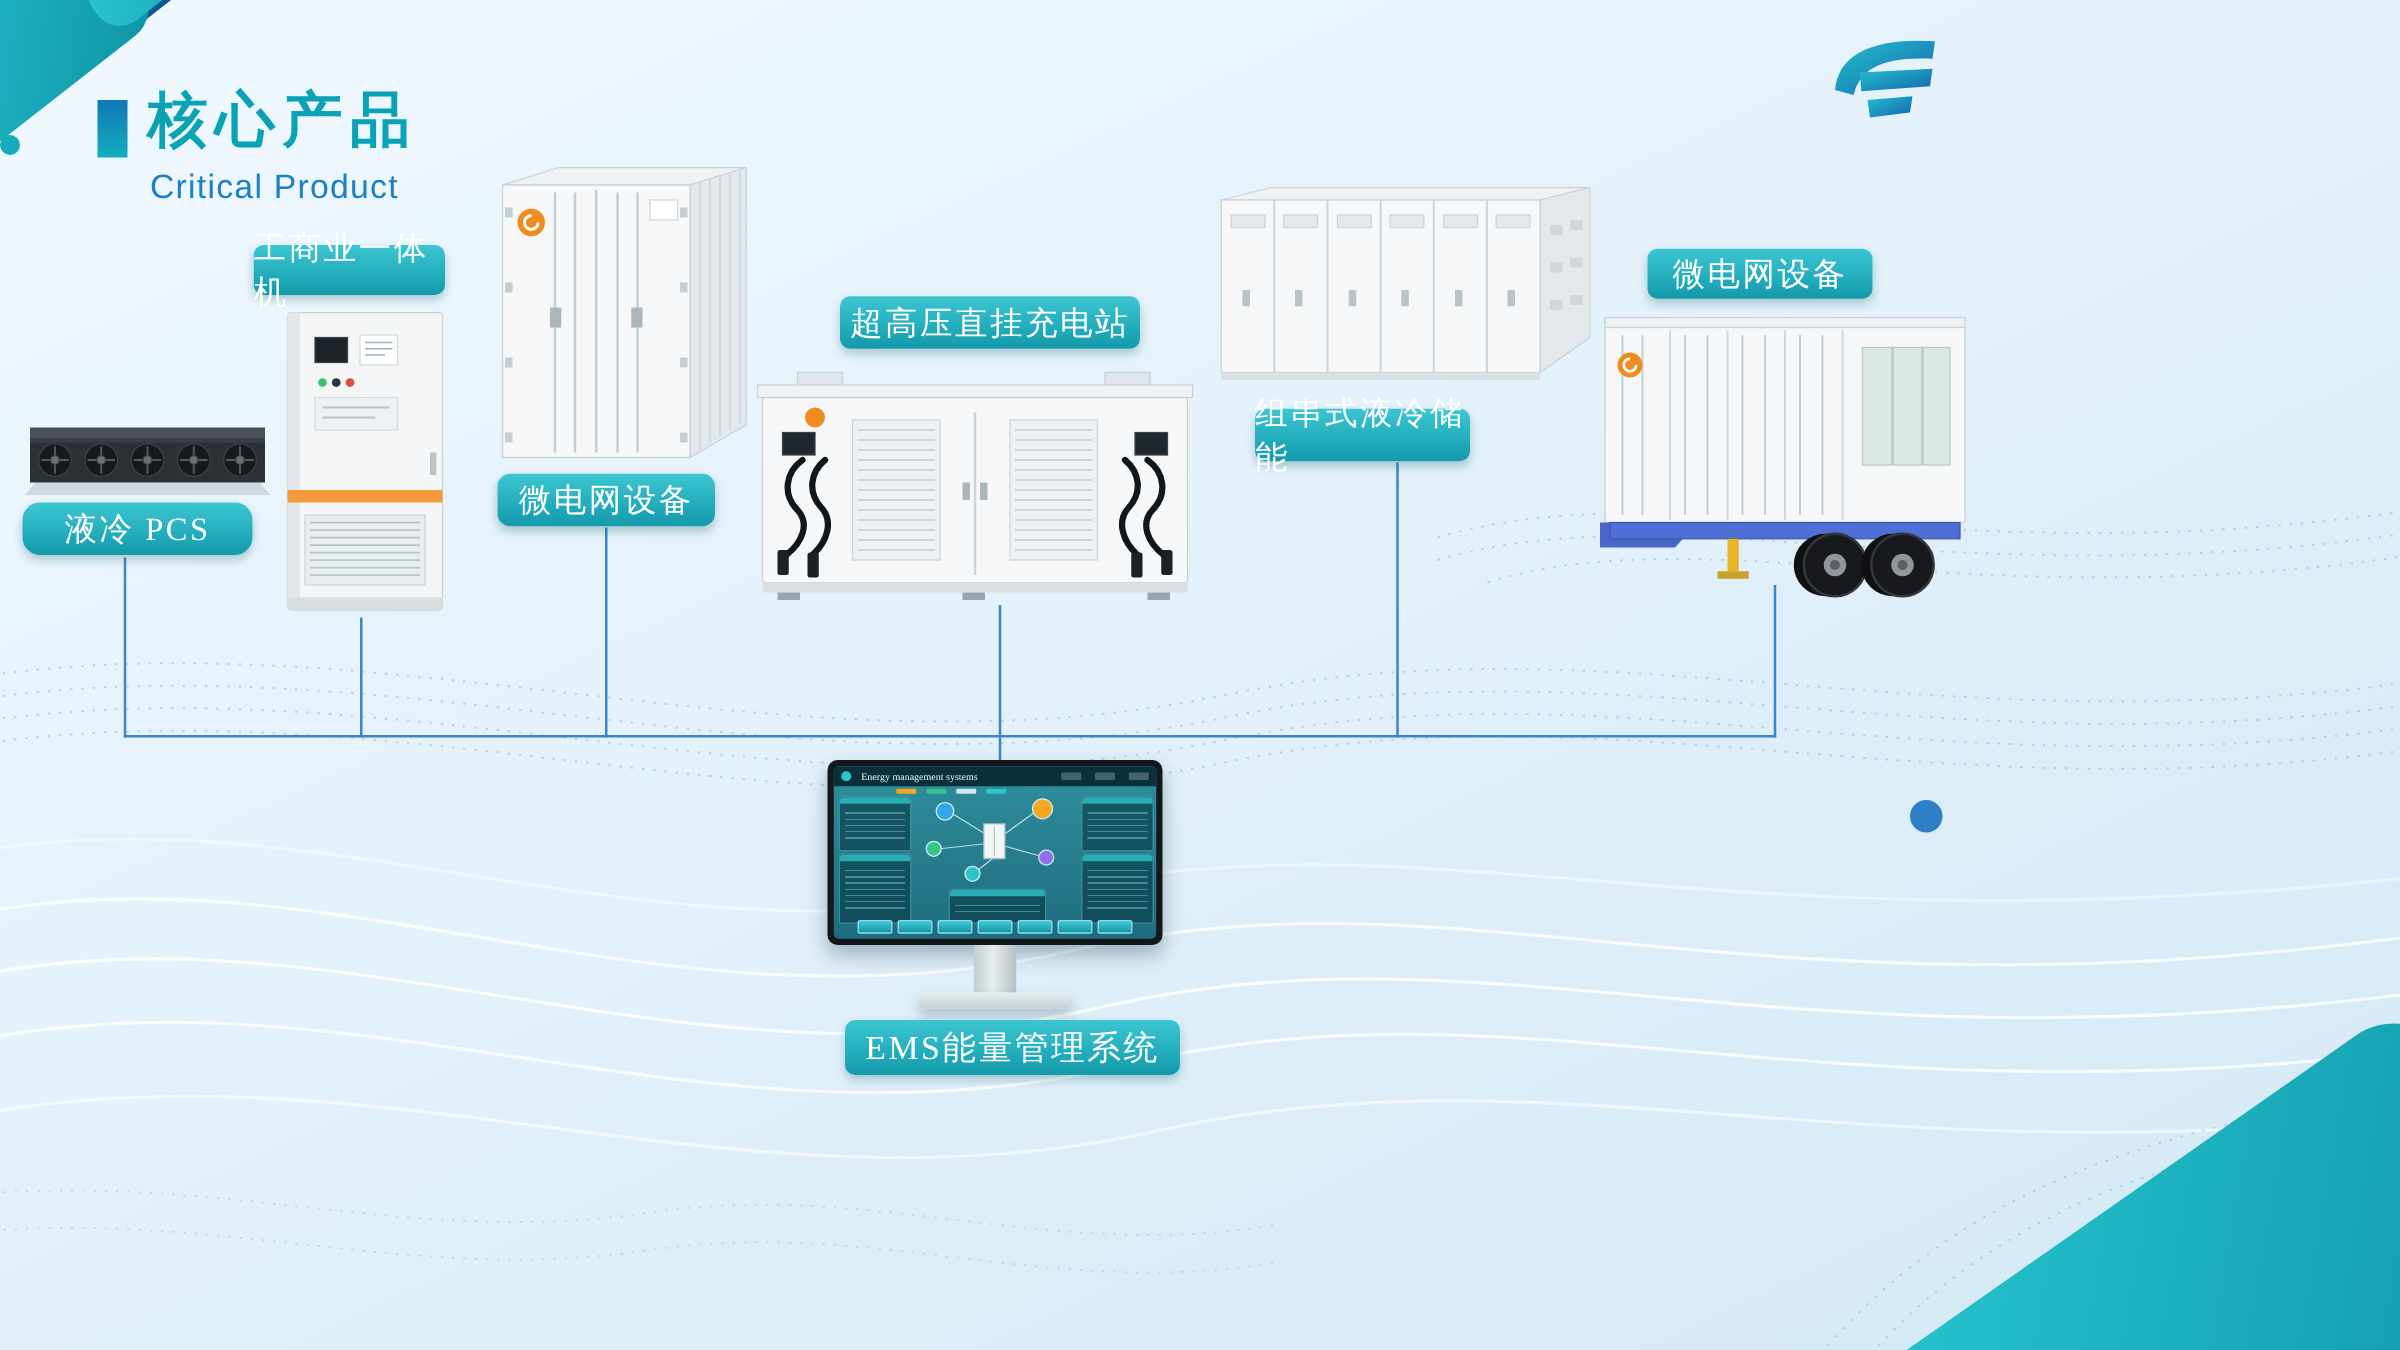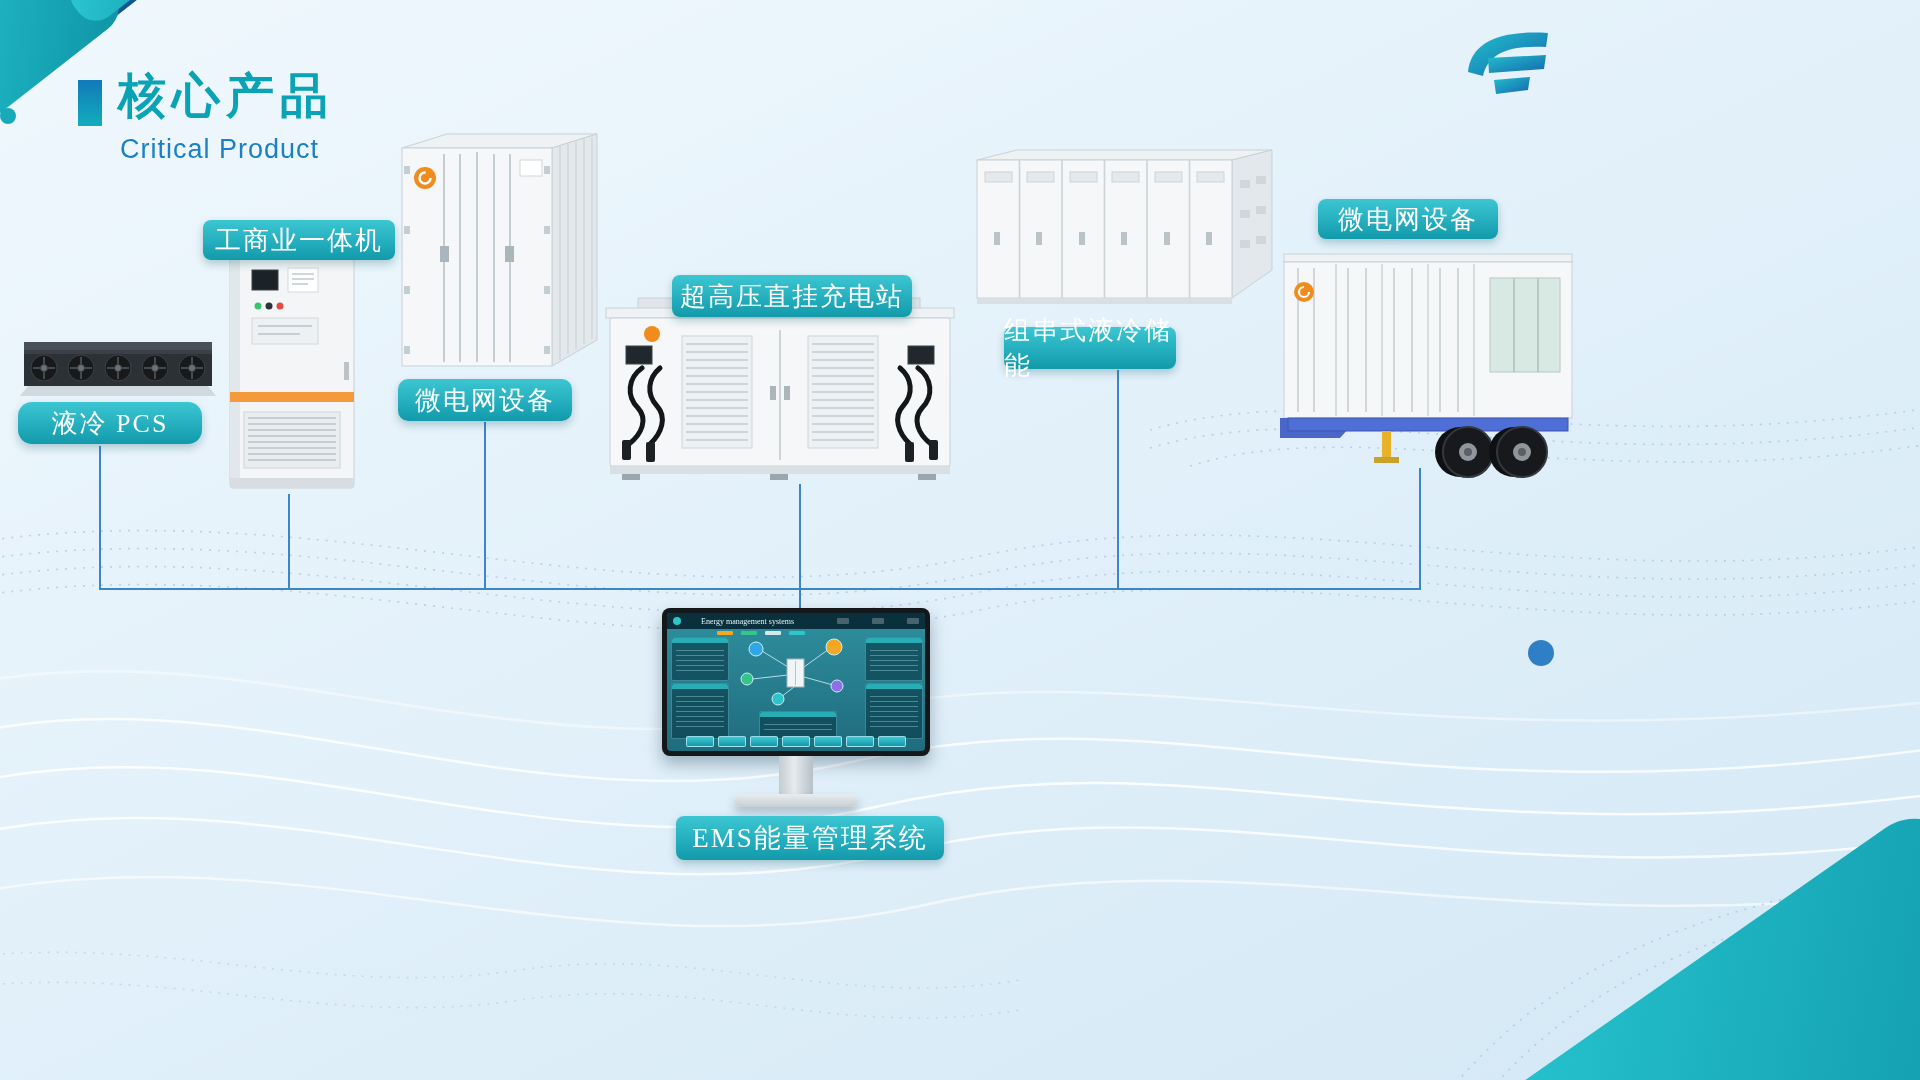--- a/index.html
+++ b/index.html
@@ -36,41 +36,41 @@
 
   
   .brand-logo{position:absolute;left:1458px;top:26px;z-index:5;}
 
   
   .pill{position:absolute;z-index:6;display:flex;align-items:center;justify-content:center;
       color:#fff;font-family:"Liberation Serif","DejaVu Serif",serif;font-size:26px;letter-spacing:2px;
       background:linear-gradient(180deg,#3cc6d2,#129aab);border-radius:8px;
       box-shadow:0 4px 8px rgba(10,90,100,.28);}
   .pill-pcs{left:18px;top:402px;width:184px;height:42px;border-radius:14px;}
-  .pill-allinone{left:203px;top:220px;width:192px;height:40px;text-align:right;}
+  .pill-allinone{left:203px;top:196px;width:153px;height:40px;}
   .pill-microgrid{left:398px;top:379px;width:174px;height:42px;border-radius:10px;}
-  .pill-charging{left:672px;top:237px;width:240px;height:42px;margin-top:38px;}
+  .pill-charging{left:672px;top:237px;width:240px;height:42px;}
   .pill-string{left:1004px;top:327px;width:172px;height:42px;}
   .pill-mobile{left:1318px;top:199px;width:180px;height:40px;}
   .pill-ems{left:676px;top:816px;width:268px;height:44px;font-size:27px;}
 
   
   .cline{position:absolute;background:#3c86c8;z-index:2;}
 
   
   .prod{position:absolute;z-index:3;}
 
   
   .monitor{position:absolute;left:662px;top:608px;width:268px;z-index:4;}
   .mon-frame{width:268px;height:148px;background:#14181b;border-radius:8px;padding:5px;box-sizing:border-box;
       box-shadow:0 8px 16px rgba(30,60,80,.35);}
   .mon-screen{position:relative;width:100%;height:100%;border-radius:4px;overflow:hidden;
       background:linear-gradient(180deg,#2f8f9e,#1f6c7e);}
   .ems-header{position:absolute;top:0;left:0;right:0;height:16px;background:#0a2f3d;
-      display:flex;align-items:center;gap:20px;padding:0 6px;}
+      display:flex;align-items:center;gap:8px;padding:0 6px;}
   .ems-logo-dot{width:8px;height:8px;border-radius:50%;background:#2ec4c9;flex:0 0 auto;}
   .ems-title{color:#dff6f8;font-size:8px;font-family:"Liberation Serif","DejaVu Serif",serif;white-space:nowrap;}
   .ems-chip{width:16px;height:6px;background:rgba(255,255,255,.25);border-radius:1px;margin-left:3px;}
   .ems-subbar{position:absolute;top:18px;left:50px;display:flex;gap:8px;}
   .ems-dash{width:16px;height:4px;border-radius:1px;}
   .ems-panel{position:absolute;background:rgba(8,56,70,.62);border:1px solid rgba(130,230,240,.38);border-radius:2px;}
   .ems-panel::before{content:"";display:block;height:5px;background:rgba(46,196,201,.8);border-radius:2px 2px 0 0;}
   .ems-panel::after{content:"";display:block;margin:3px 4px;height:calc(100% - 16px);
       background:repeating-linear-gradient(180deg,transparent 0 4px,rgba(180,240,250,.35) 4px 5px);}
   .ems-p1{left:4px;top:24px;width:56px;height:42px;}

